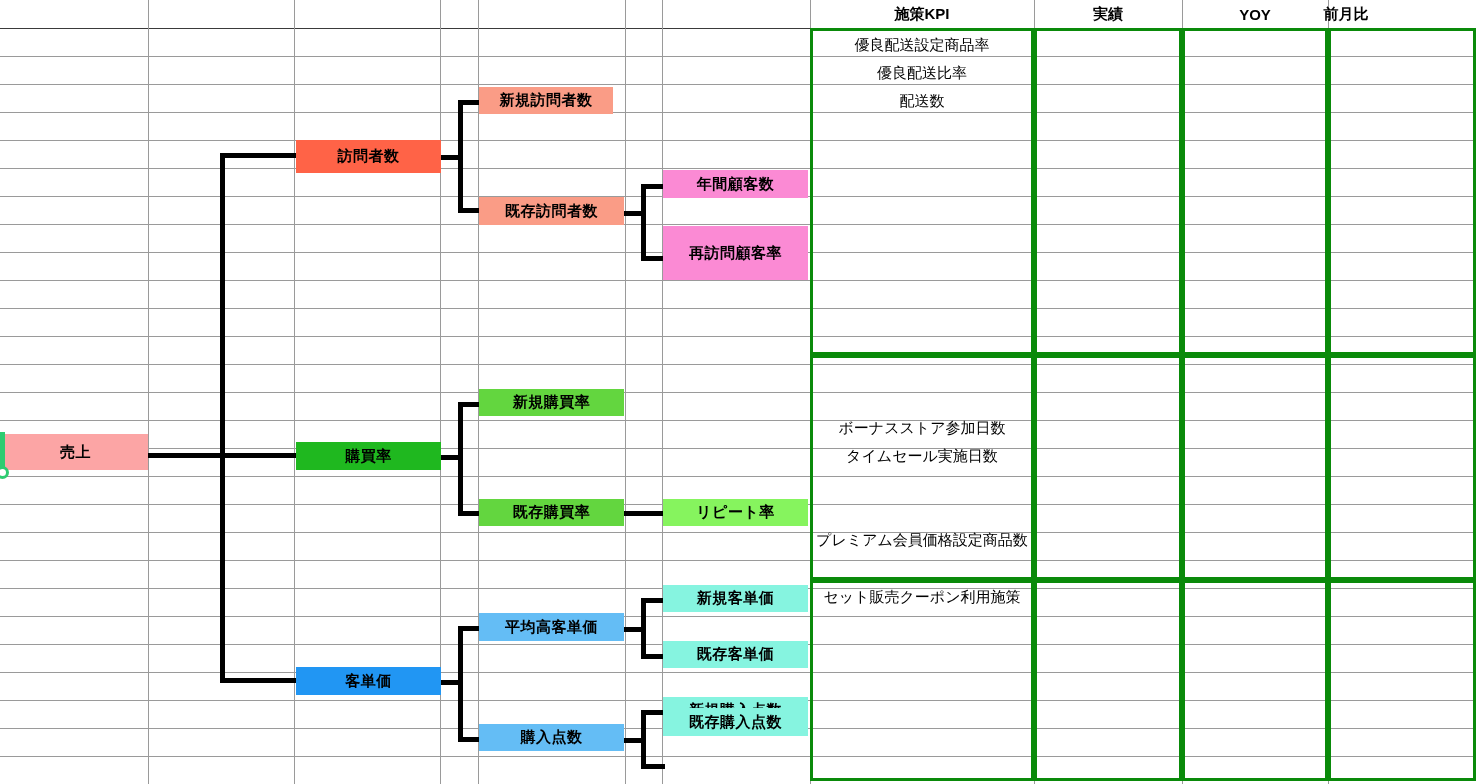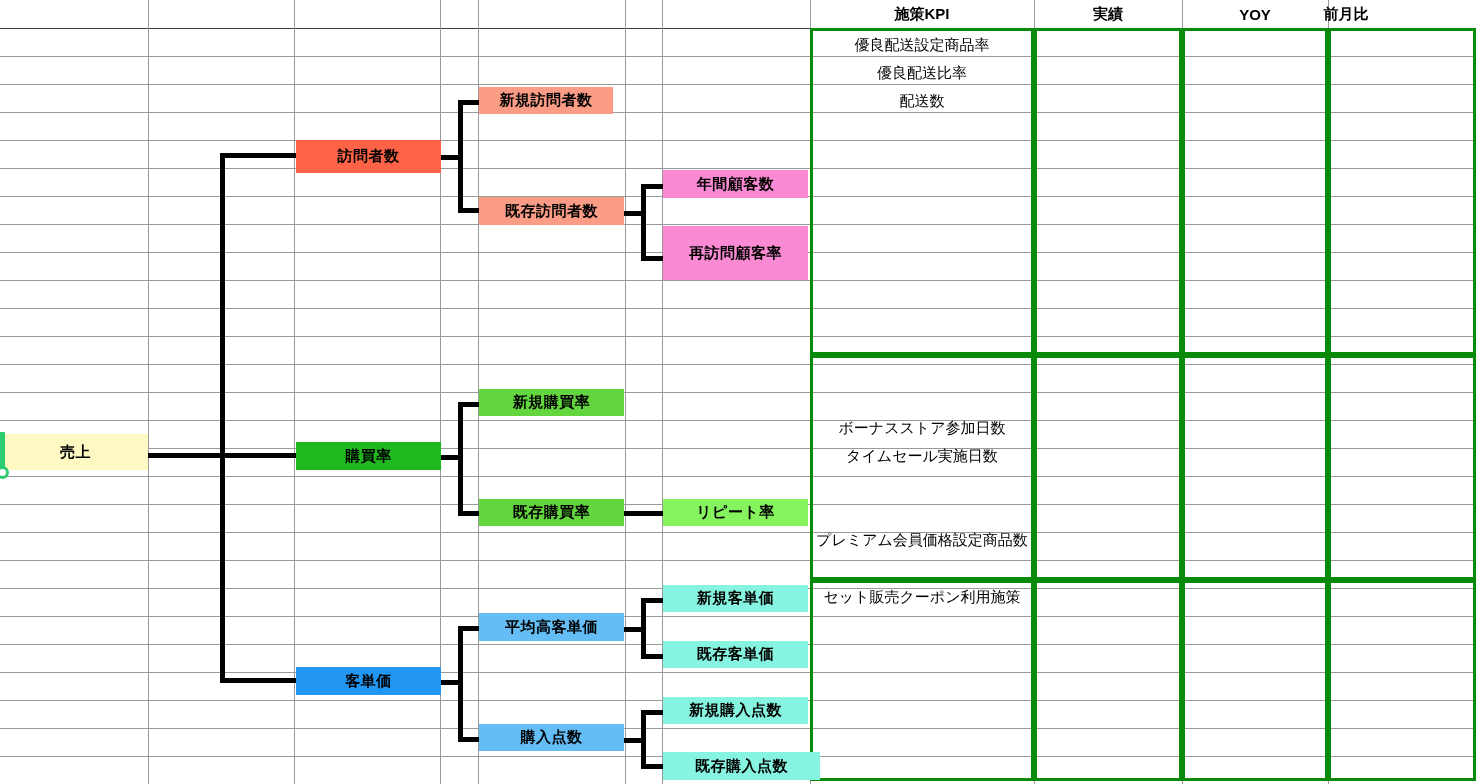--- a/index.html
+++ b/index.html
@@ -28,21 +28,21 @@
     align-items:center;
     justify-content:center;
     font-weight:bold;
     color:#000000;
     font-size:15px;
     letter-spacing:.5px;
     box-sizing:border-box;
     z-index:6;
     white-space:nowrap;
   }
-  .node.sales   {background:#fef9c3;}
+  .node.sales   {background:#fca5a5;}
   .node.lvl1-v  {background:#FF6347;}
   .node.lvl1-g  {background:#1FB81F;}
   .node.lvl1-b  {background:#2196F3;}
   .node.lvl2-v  {background:#FA9C86;}
   .node.lvl2-g  {background:#63D63F;}
   .node.lvl2-b  {background:#64BDF5;}
   .node.lvl3-p  {background:#FB8AD4;}
   .node.lvl3-g  {background:#86F45E;}
   .node.lvl3-c  {background:#86F4E0;}
 
@@ -207,21 +207,21 @@
   </div>
   <div class="node lvl3-c" style="left:663px;top:641px;width:145px;height:27px;">
     <span>既存客単価</span>
   </div>
   <div class="node lvl2-b" style="left:479px;top:724px;width:145px;height:27px;">
     <span>購入点数</span>
   </div>
   <div class="node lvl3-c" style="left:663px;top:697px;width:145px;height:27px;">
     <span>新規購入点数</span>
   </div>
-  <div class="node lvl3-c" style="left:663px;top:752px;width:157px;height:28px;font-family:Liberation Mono, monospace;">
+  <div class="node lvl3-c" style="left:663px;top:708px;width:145px;height:28px;font-family:Liberation Mono, monospace;">
     <span>既存購入点数</span>
   </div>
 
   <div class="kpi-head" style="left:810px;top:0px;width:224px;height:28px;">
     <span>施策KPI</span>
   </div>
   <div class="kpi-head" style="left:1034px;top:0px;width:148px;height:28px;">
     <span>実績</span>
   </div>
   <div class="kpi-head" style="left:1182px;top:0px;width:146px;height:28px;">

